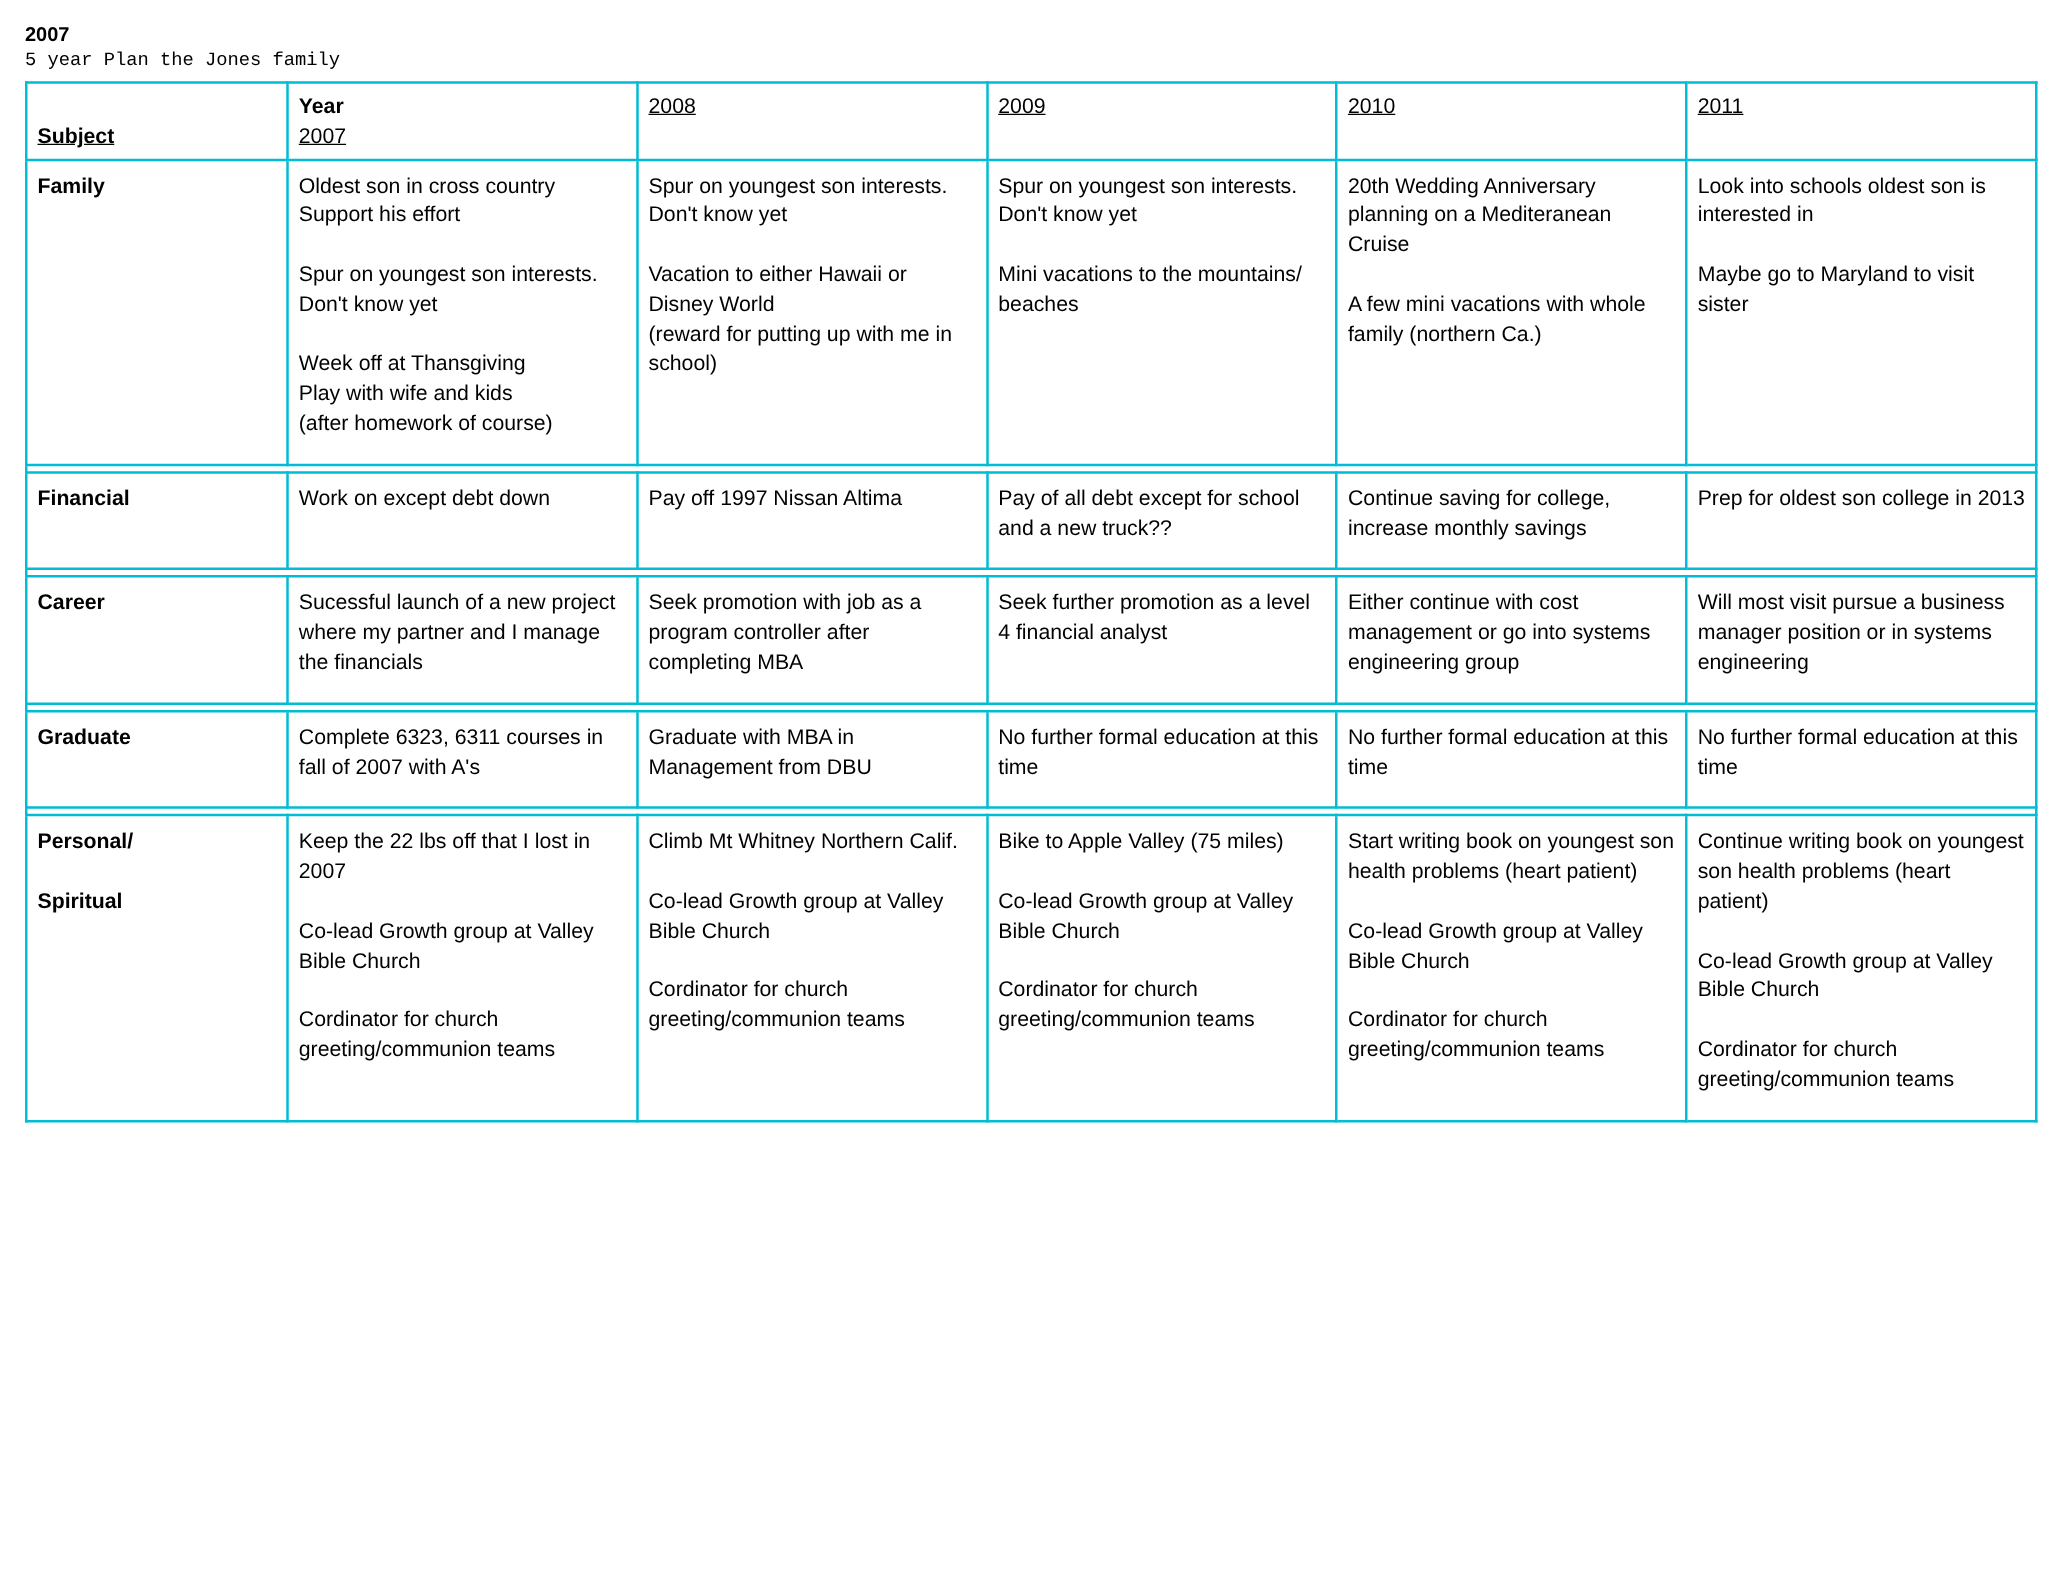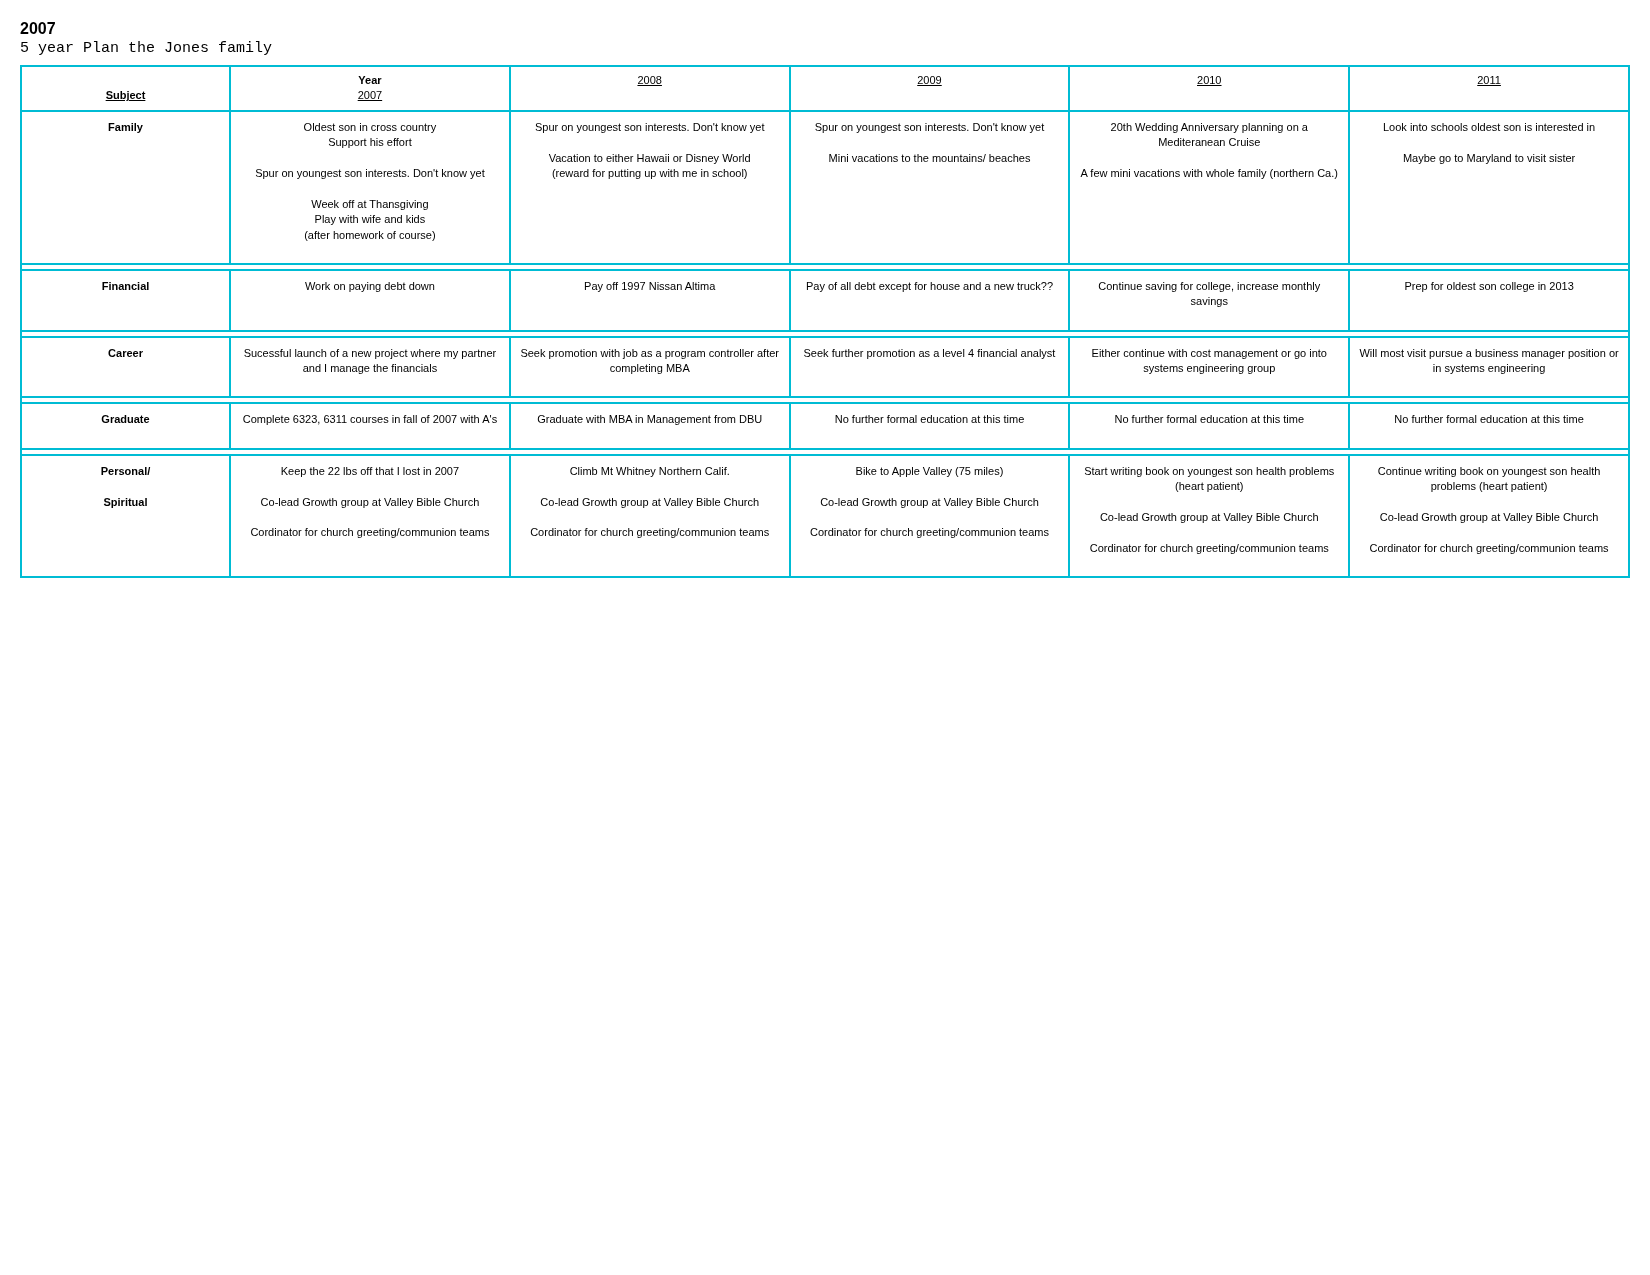--- a/index.html
+++ b/index.html
@@ -22,23 +22,22 @@
     }
     table {
       border-collapse: collapse;
       width: 100%;
       table-layout: fixed;
     }
     td, th {
       border: 2px solid #00bcd4;
       padding: 6px 8px;
       vertical-align: top;
-      font-size: 11px;
+      font-size: 17px;
       line-height: 1.4;
-      text-align: center;
     }
     .header-row td {
       font-weight: bold;
       background: #fff;
       border-bottom: 2px solid #00bcd4;
     }
     .subject-col {
       width: 140px;
       font-weight: bold;
       border-right: 2px solid #00bcd4;
@@ -111,23 +110,23 @@
     <td>20th Wedding Anniversary planning on a Mediteranean Cruise<br><br>A few mini vacations with whole family (northern Ca.)</td>
     <td>Look into schools oldest son is interested in<br><br>Maybe go to Maryland to visit sister</td>
   </tr>
 
   <tr class="spacer-row">
     <td colspan="6" style="border:2px solid #00bcd4; height:6px; background:#fff; padding:0;"></td>
   </tr>
 
   <tr class="section-row">
     <td class="subject-col">Financial</td>
-    <td>Work on paying debt down</td>
+    <td>Work on except debt down</td>
     <td>Pay off 1997 Nissan Altima</td>
-    <td>Pay of all debt except for house and a new truck??</td>
+    <td>Pay of all debt except for school and a new truck??</td>
     <td>Continue saving for college, increase monthly savings</td>
     <td>Prep for oldest son college in 2013</td>
   </tr>
 
   <tr class="spacer-row">
     <td colspan="6" style="border:2px solid #00bcd4; height:6px; background:#fff; padding:0;"></td>
   </tr>
 
   <tr class="section-row">
     <td class="subject-col">Career</td>

